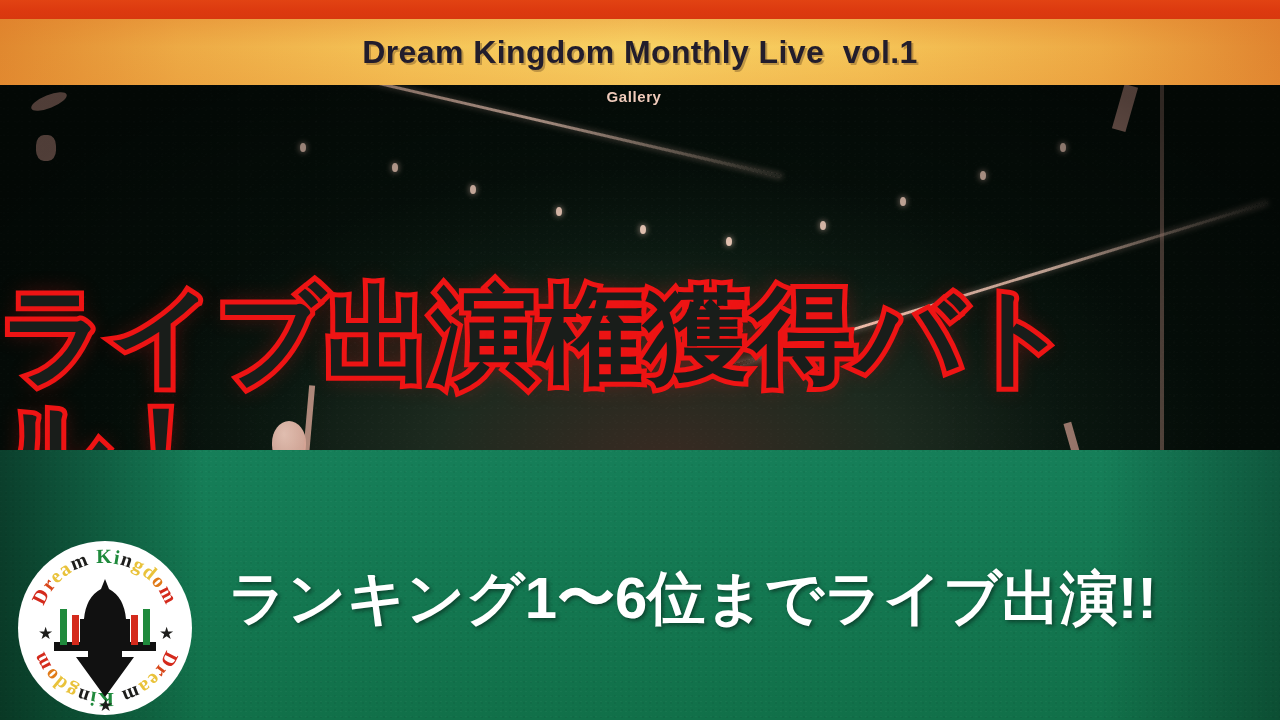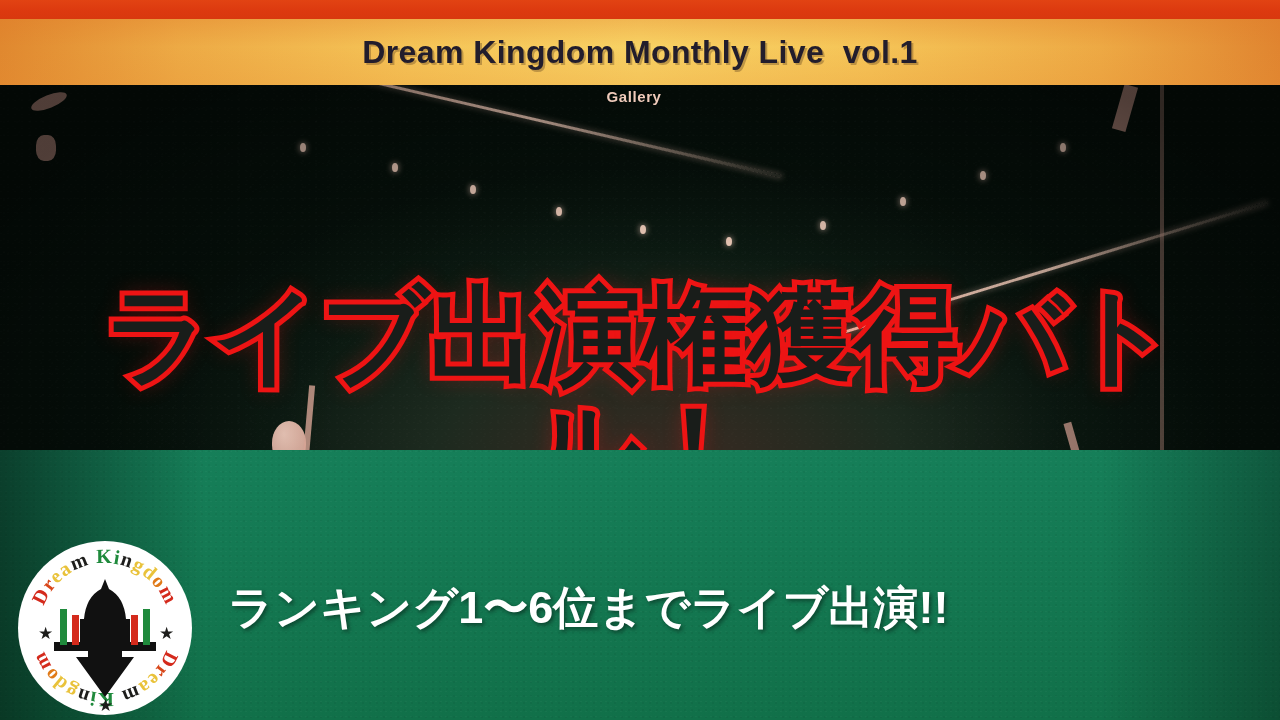--- a/index.html
+++ b/index.html
@@ -79,41 +79,41 @@
     border:6px solid #f0cbbb;border-left:none;border-bottom:none;border-radius:0 24px 0 0;}
   .venue-dot{position:absolute;left:735px;top:138px;width:9px;height:15px;border-radius:50%;background:#eec7b6;}
 
   
   .subtitle{position:absolute;left:0;top:198px;width:1280px;z-index:25;text-align:center;
     font-size:50px;font-weight:bold;color:#ffffff;letter-spacing:1px;
     -webkit-text-stroke:7px #2b3a2e;paint-order:stroke fill;
     text-shadow:0 4px 9px rgba(0,0,0,.55);}
 
   
-  .headline{position:absolute;left:0;top:280px;width:1280px;z-index:25;text-align:center;
+  .headline{position:absolute;left:0;top:280px;width:1280px;z-index:25;
     font-size:106px;font-weight:bold;line-height:1.05;letter-spacing:0px;
     color:#191d1a;
     -webkit-text-stroke:10px #ef1515;paint-order:stroke fill;
     text-shadow:0 0 22px rgba(230,20,20,.45);}
 
   
   .green{position:absolute;left:0;bottom:0;width:1280px;height:270px;z-index:30;overflow:hidden;}
   .green-fill{position:absolute;left:-90px;bottom:0;width:1460px;height:470px;
     border-radius:50% 50% 0 0 / 46% 46% 0 0;
     background:linear-gradient(180deg,#1a8159 0%,#16805a 38%,#117049 100%);}
   .green-fill::after{content:"";position:absolute;inset:0;border-radius:inherit;opacity:.40;
     background-image:
       radial-gradient(circle at 20% 30%, rgba(255,255,255,.08) 0 1px, transparent 1px),
       radial-gradient(circle at 70% 70%, rgba(0,0,0,.10) 0 1px, transparent 1px);
     background-size:5px 5px,7px 7px;}
   .green-vig{position:absolute;inset:0;
     background:linear-gradient(90deg,rgba(0,0,0,.50) 0%,rgba(0,0,0,0) 16%,rgba(0,0,0,0) 86%,rgba(0,0,0,.30) 100%);}
 
   .foot-main{position:absolute;left:228px;bottom:82px;width:1030px;z-index:34;
-    font-size:45px;font-weight:bold;color:#fff;letter-spacing:0px;white-space:nowrap;
+    font-size:58px;font-weight:bold;color:#fff;letter-spacing:0px;white-space:nowrap;
     text-shadow:2px 2px 4px rgba(0,0,0,.45);}
   .foot-sub{position:absolute;left:228px;bottom:28px;width:1030px;z-index:34;
     font-size:31px;font-weight:bold;color:#fff;letter-spacing:0px;white-space:nowrap;
     text-shadow:2px 2px 4px rgba(0,0,0,.45);}
 
   
   .badge{position:absolute;left:16px;bottom:3px;width:178px;height:178px;z-index:36;}
   .badge svg{display:block;width:178px;height:178px;}
 </style>
 </head>

